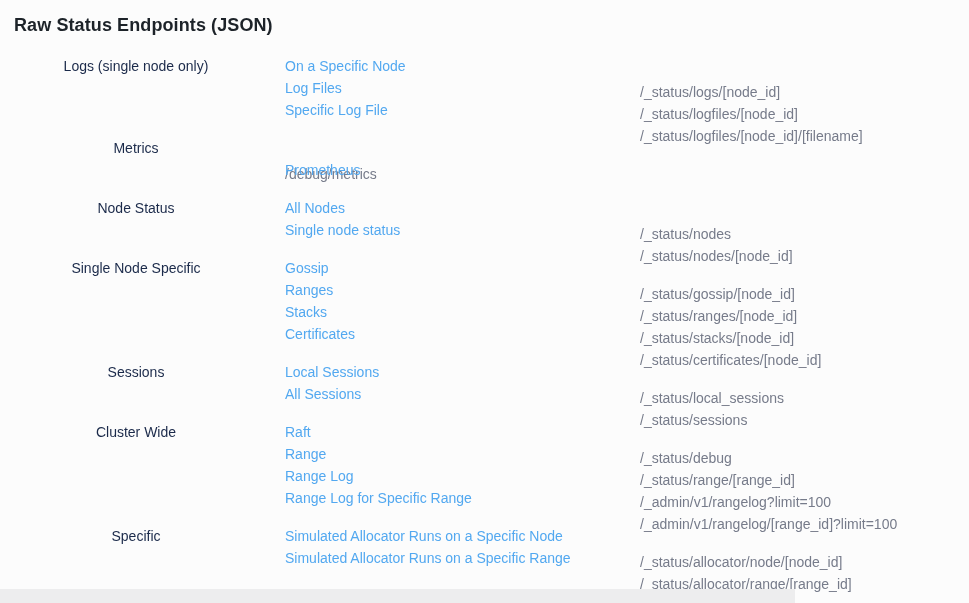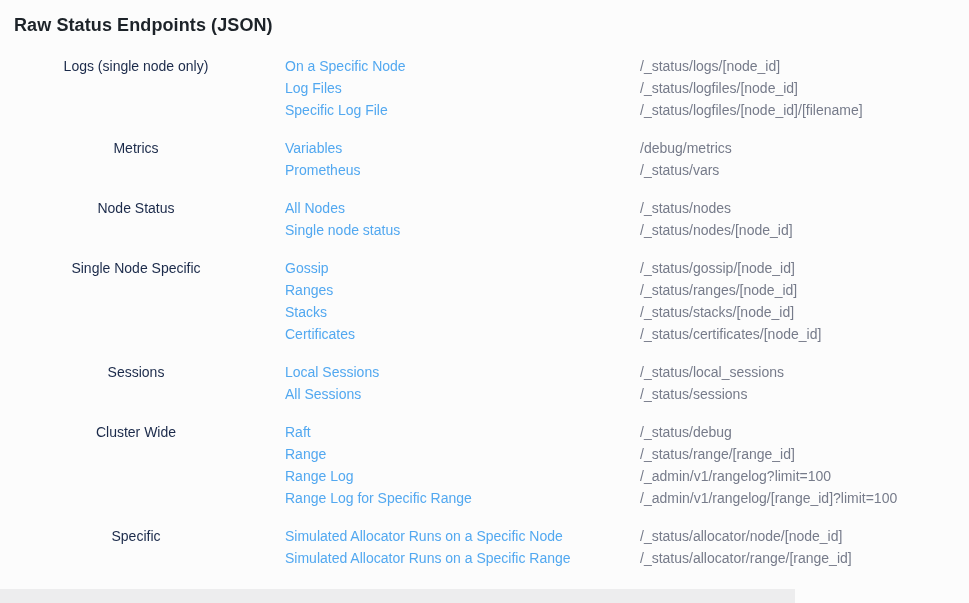--- a/index.html
+++ b/index.html
@@ -50,20 +50,21 @@
     flex: none;
     color: #52a8f0;
     text-decoration: none;
     white-space: nowrap;
     overflow: hidden;
   }
   .path {
     flex: 1;
     color: #767b8a;
     white-space: nowrap;
+    margin-top: 26px;
   }
   .footer-strip {
     position: absolute;
     left: 0; right: 0; bottom: 0;
     height: 14px;
     background: #ededee;
   }
 </style>
 </head>
 <body>
@@ -88,27 +89,25 @@
     <a class="link" href="#">Specific Log File</a>
     <span class="path">/_status/logfiles/[node_id]/[filename]</span>
   </div>
 </div>
   </section>
 
   <section class="group">
     <div class="category">Metrics</div>
     <div class="rows">
   <div class="row">
-    <a class="link" href="#">Variables</a>
     <span class="path">/debug/metrics</span>
   </div>
 
   <div class="row">
     <a class="link" href="#">Prometheus</a>
-    <span class="path">/_status/vars</span>
   </div>
 </div>
   </section>
 
   <section class="group">
     <div class="category">Node Status</div>
     <div class="rows">
   <div class="row">
     <a class="link" href="#">All Nodes</a>
     <span class="path">/_status/nodes</span>

